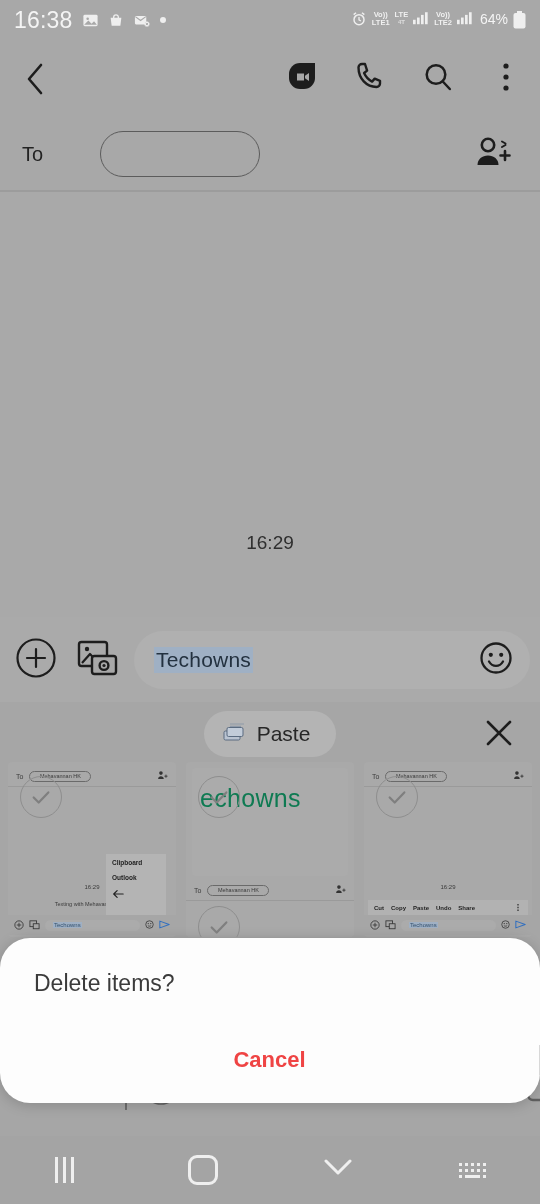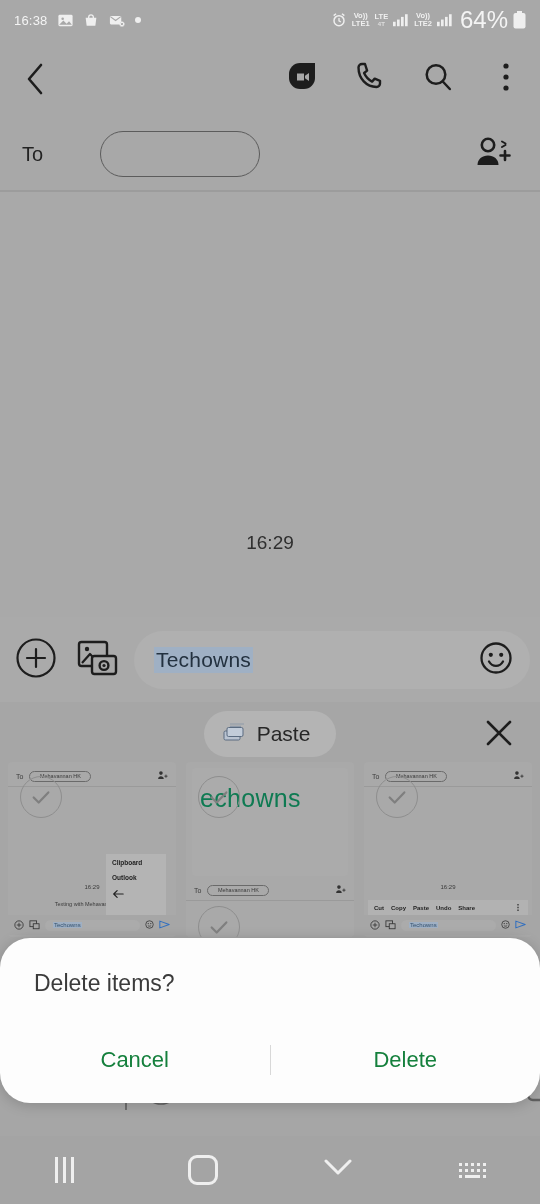--- a/index.html
+++ b/index.html
@@ -17,31 +17,31 @@
   }
 
   
   #status-bar {
     position: absolute; top: 0; left: 0; width: 540px; height: 40px;
     display: flex; align-items: center; justify-content: space-between;
     padding: 0 14px;
     color: #f2f2f2;
   }
   .sb-left { display: flex; align-items: center; gap: 9px; }
-  .sb-right { display: flex; align-items: center; gap: 5px; }
-  .sb-time { font-size: 13px; letter-spacing: .2px; color: #f4f4f4; }
+  .sb-right { display: flex; align-items: flex-start; gap: 5px; }
+  .sb-time { font-size: 23px; letter-spacing: .2px; color: #f4f4f4; }
   .sb-ico { display: inline-flex; align-items: center; justify-content: center; }
   .sb-ico svg { display: block; }
   .sb-dot { width: 6px; height: 6px; border-radius: 50%; background: #efefef; }
   .lte-tag {
     display: flex; flex-direction: column; align-items: center;
     line-height: 1.05; font-size: 7.5px; font-weight: bold; color: #f0f0f0;
   }
   .lte-tag .sub { font-size: 6px; opacity: .75; }
-  .sb-batt-text { font-size: 24px; color: #f4f4f4; margin-left: 2px; }
+  .sb-batt-text { font-size: 14px; color: #f4f4f4; margin-left: 2px; }
 
   
   #app-bar {
     position: absolute; top: 40px; left: 0; width: 540px; height: 78px;
     display: flex; align-items: center;
   }
   #back-button { width: 72px; height: 78px; display: flex; align-items: center; justify-content: center; }
   .appbar-spacer { flex: 1; }
   .appbar-action { width: 68px; height: 78px; display: flex; align-items: center; justify-content: center; }
 
@@ -197,21 +197,21 @@
   }
   #dialog-title {
     position: absolute; top: 32px; left: 34px;
     font-size: 23px; color: #3b3b3b;
   }
   #dialog-actions {
     position: absolute; bottom: 16px; left: 0; width: 100%; height: 54px;
     display: flex; align-items: center;
   }
   .dialog-btn {
-    flex: 1; text-align: center; font-size: 22px; font-weight: normal; color: #15803d;
+    flex: 1; text-align: center; font-size: 22px; font-weight: bold; color: #ef4444;
   }
   #dialog-sep { width: 1px; height: 30px; background: #d8d8d8; }
 
   
   #keyboard-peek {
     position: absolute; top: 1090px; left: 0; width: 540px; height: 46px;
     background: #a6a6a6;
   }
   .peek-row { position: absolute; top: 0; left: 0; width: 100%; height: 22px; display: flex; align-items: flex-start; }
   .peek-key { opacity: .5; }
@@ -610,21 +610,20 @@
           </svg>
       </span>
     </div>
   </div>
 
   <div id="delete-dialog">
     <div id="dialog-title">Delete items?</div>
     <div id="dialog-actions">
       <div class="dialog-btn">Cancel</div>
       <div id="dialog-sep"></div>
-      <div class="dialog-btn">Delete</div>
     </div>
   </div>
 
   <div id="nav-bar">
     <div class="nav-btn">
       <span id="nav-recents">
           <i></i>
           <i></i>
           <i></i>
         </span>

